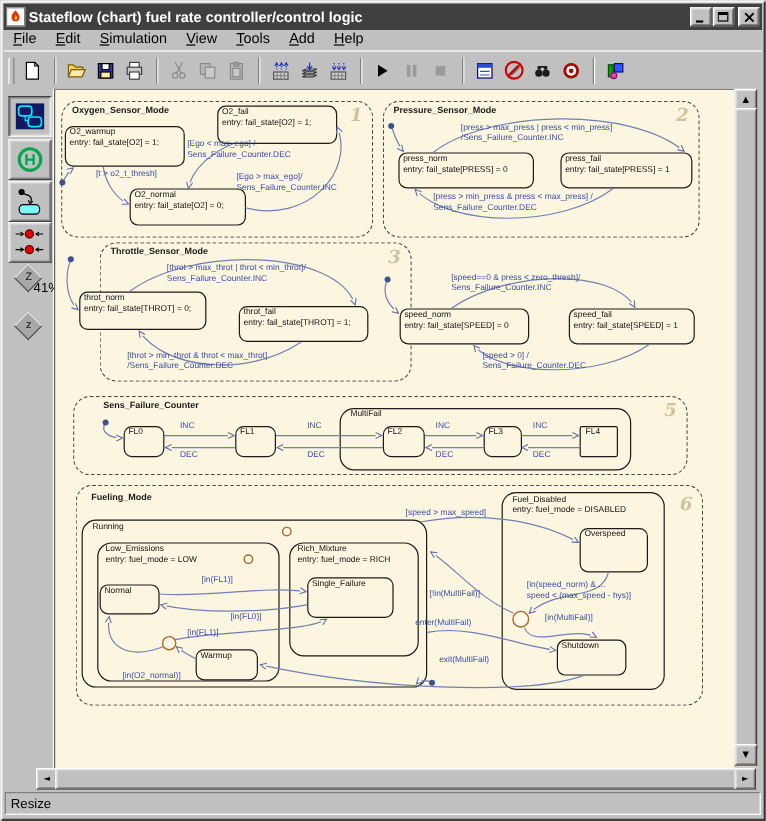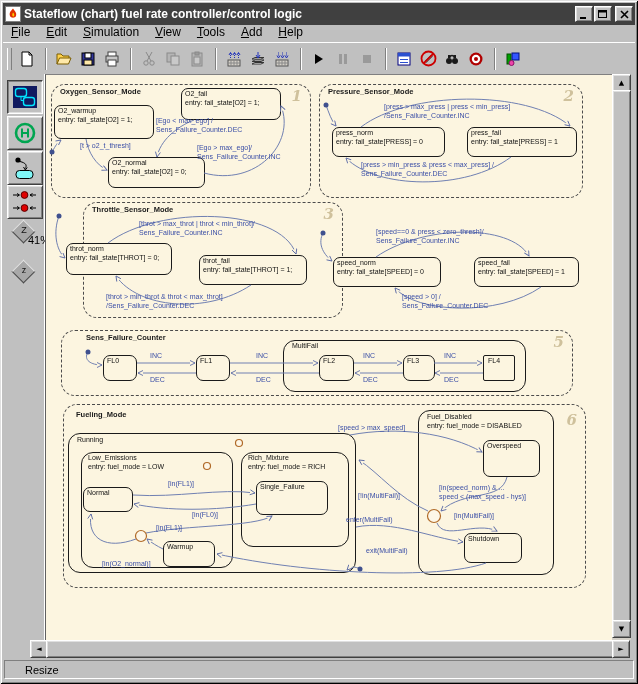--- a/index.html
+++ b/index.html
@@ -40,21 +40,21 @@
   .state.big{border-radius:12px;}
   .tlabel{position:absolute;font-size:7px;line-height:1.3;color:#3a4ea6;white-space:pre-line;}
   .wires{position:absolute;left:0;top:0;pointer-events:none;}
   
   .vscroll{position:absolute;left:609px;top:0;width:19px;height:566px;background:#d4d0c8;}
   .hscroll{position:absolute;left:30px;top:640px;width:600px;height:17px;background:#d4d0c8;}
   .sbtn{position:absolute;background:#c0c0c0;border:1px solid;border-color:#fff #404040 #404040 #fff;box-shadow:inset 1px 1px 0 #dfdfdf,inset -1px -1px 0 #808080;display:flex;align-items:center;justify-content:center;font-family:"DejaVu Sans",sans-serif;font-size:7px;color:#000;}
   .thumb{position:absolute;background:#c0c0c0;border:1px solid;border-color:#fff #404040 #404040 #fff;box-shadow:inset 1px 1px 0 #dfdfdf,inset -1px -1px 0 #808080;}
   
   .statusbar{position:absolute;left:3px;right:3px;top:659px;height:21px;}
-  .statuspanel{position:absolute;left:1px;right:1px;top:1px;bottom:1px;border:1px solid;border-color:#808080 #fff #fff #808080;font-size:11px;color:#000;display:flex;align-items:center;padding-left:20px;}
+  .statuspanel{position:absolute;left:1px;right:1px;top:1px;bottom:1px;border:1px solid;border-color:#808080 #fff #fff #808080;font-size:11px;color:#000;display:flex;align-items:center;padding-left:4px;}
   u{text-decoration:underline;}
 </style>
 </head>
 <body>
 
 <div class="window">
 
   <div class="titlebar">
     <span class="appicon">
       <svg width="12" height="12" viewBox="0 0 12 12">

